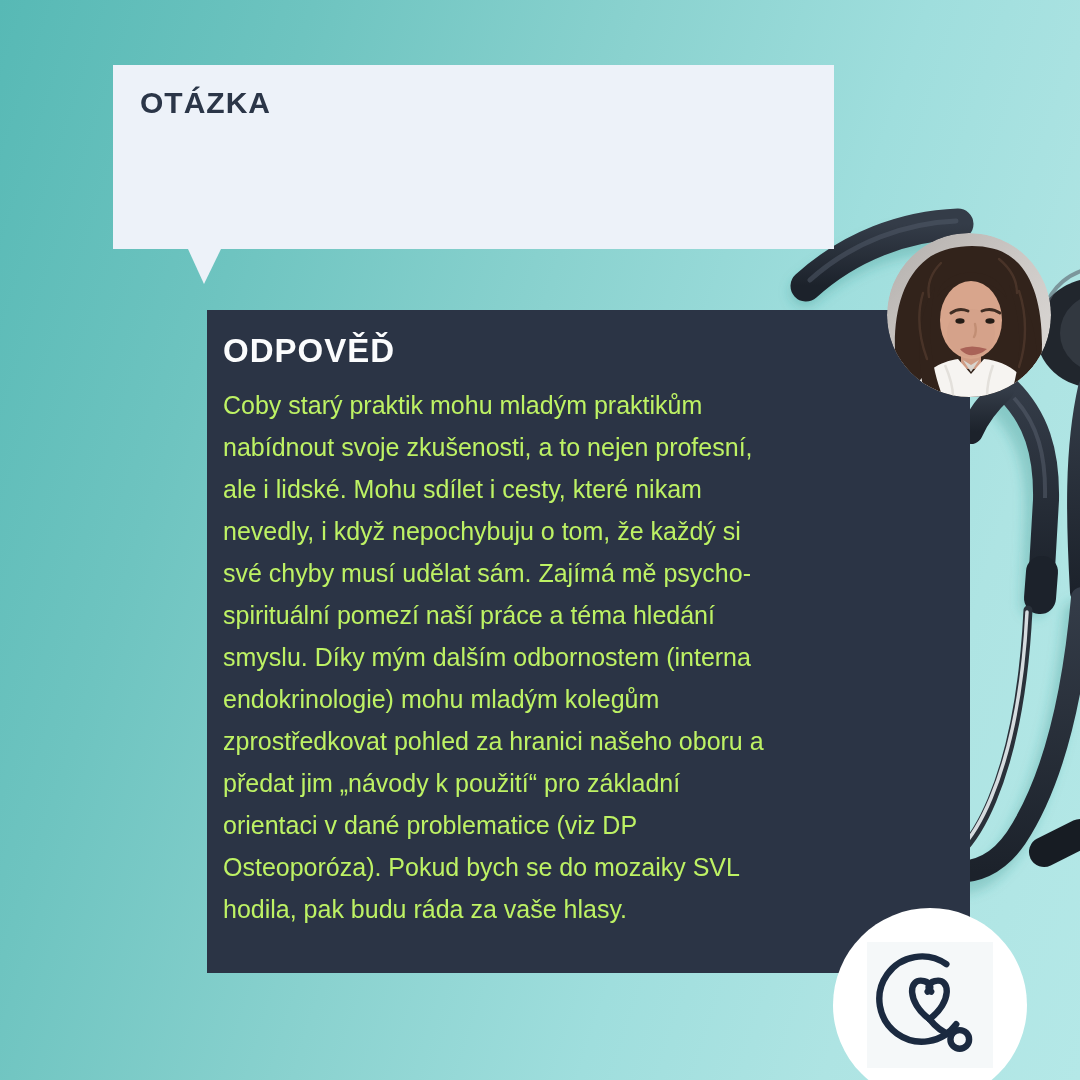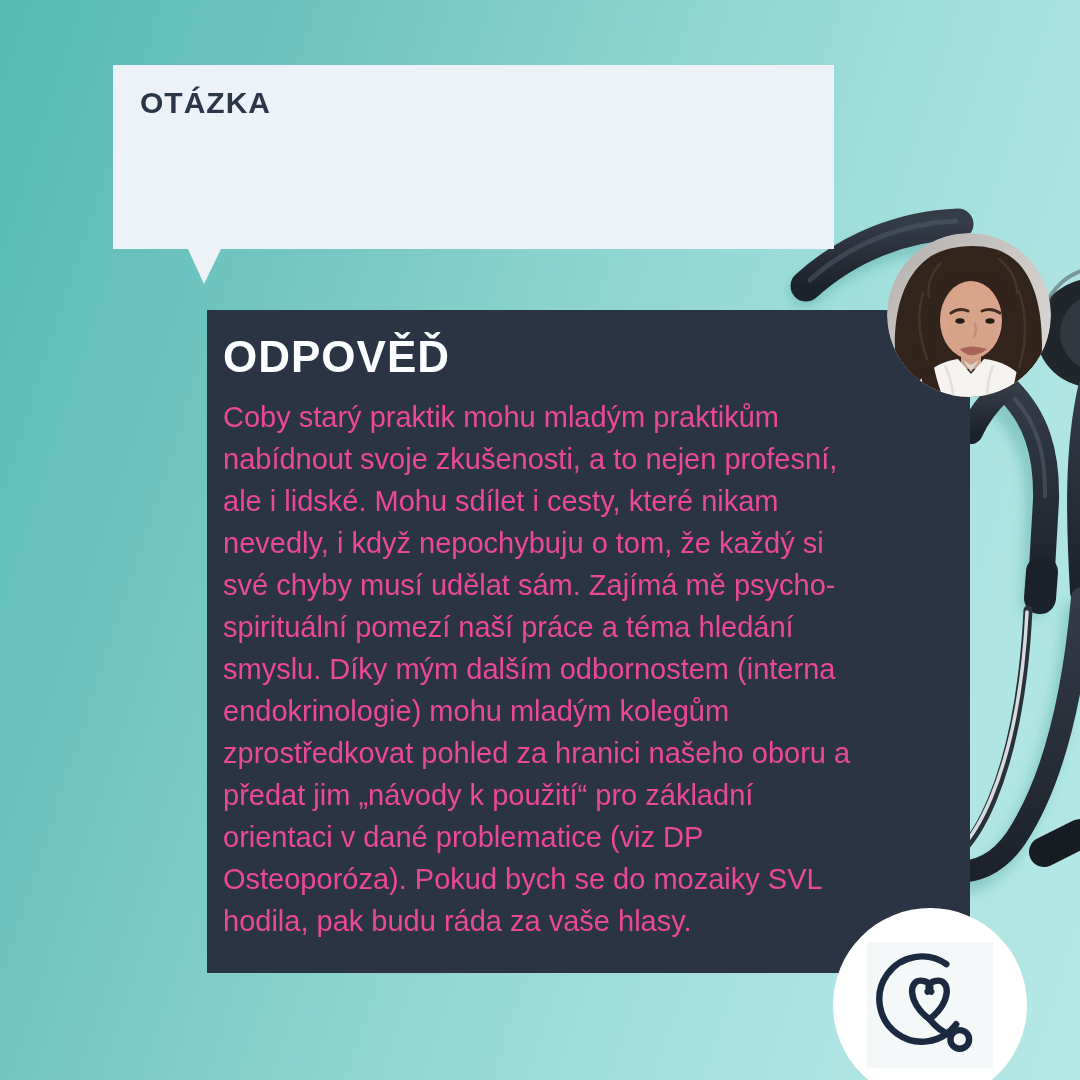--- a/index.html
+++ b/index.html
@@ -21,22 +21,22 @@
     border-top:35px solid #edf2f9;
   }
   .q-title{font-size:30px;font-weight:bold;letter-spacing:1px;color:#2b3648;}
   .q-text{margin-top:12px;font-size:27px;line-height:34px;color:#39414f;white-space:pre-line;}
   
   .answer-panel{
     position:absolute;left:207px;top:310px;width:763px;height:663px;
     background:#2b3445;z-index:4;box-sizing:border-box;
     padding:22px 24px 0 16px;
   }
-  .a-title{font-size:44px;font-weight:bold;letter-spacing:1px;color:#fbfcfd;}
-  .a-text{margin-top:14px;font-size:29px;line-height:42px;color:#ec4899;white-space:pre-line;}
+  .a-title{font-size:33px;font-weight:bold;letter-spacing:1px;color:#fbfcfd;}
+  .a-text{margin-top:14px;font-size:25px;line-height:42px;color:#bef264;white-space:pre-line;}
   
   .portrait{
     position:absolute;left:887px;top:233px;width:164px;height:164px;border-radius:50%;
     overflow:hidden;z-index:5;
   }
   
   .logo-badge{
     position:absolute;left:833px;top:908px;width:194px;height:194px;border-radius:50%;
     background:#ffffff;z-index:6;display:flex;align-items:center;justify-content:center;
   }

